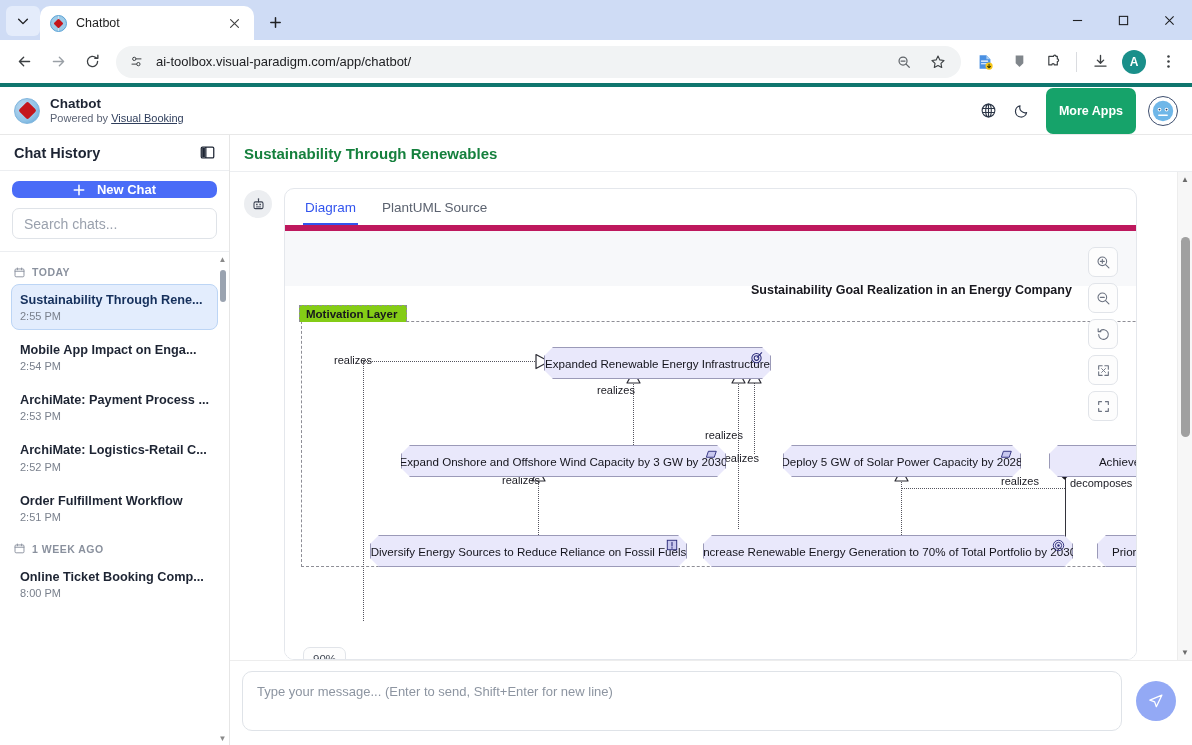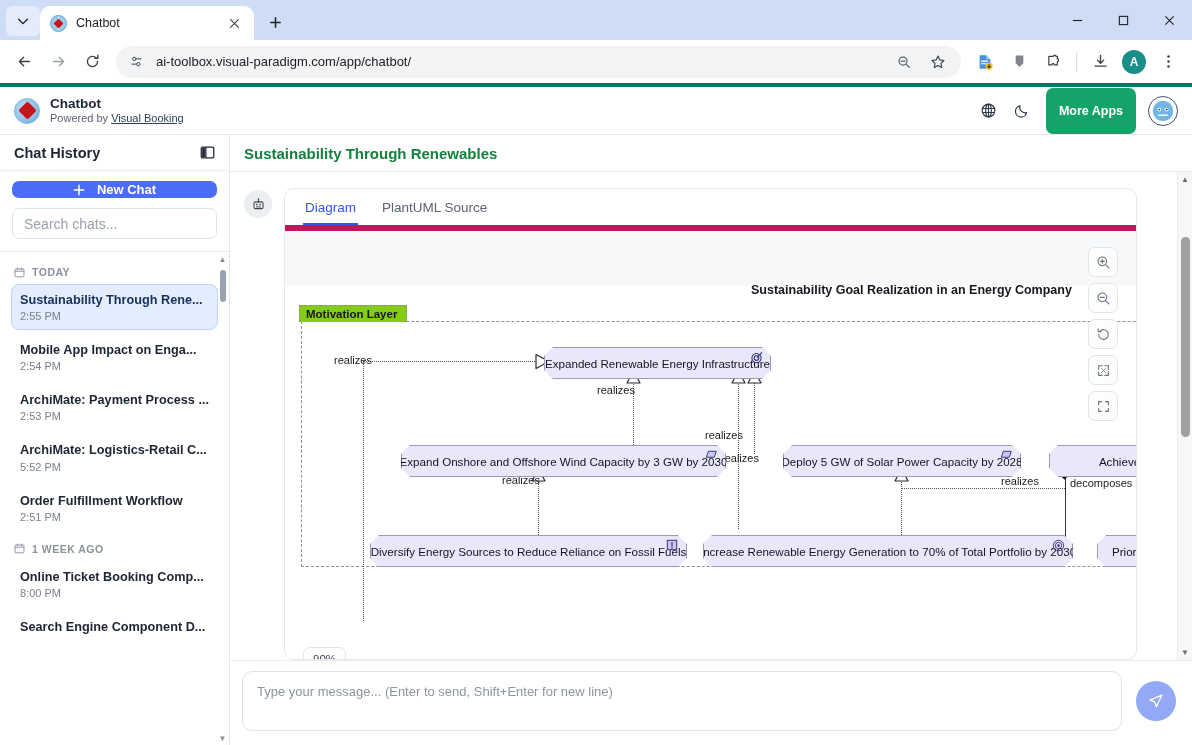--- a/index.html
+++ b/index.html
@@ -460,43 +460,40 @@
         <div class="chat-item">
           <div class="chat-name">Mobile App Impact on Enga...</div>
           <div class="chat-time">2:54 PM</div>
         </div>
         <div class="chat-item">
           <div class="chat-name">ArchiMate: Payment Process ...</div>
           <div class="chat-time">2:53 PM</div>
         </div>
         <div class="chat-item">
           <div class="chat-name">ArchiMate: Logistics-Retail C...</div>
-          <div class="chat-time">5:52 PM</div>
+          <div class="chat-time">2:52 PM</div>
         </div>
         <div class="chat-item">
           <div class="chat-name">Order Fulfillment Workflow</div>
           <div class="chat-time">2:51 PM</div>
         </div>
 
         <div class="grp-label" style="margin-top:12px;">
           <span>
             <svg viewBox="0 0 14 14" width="11" height="11" style="display:block">
               <rect x="1.3" y="2.5" width="11.4" height="10" rx="1.4" fill="none" stroke="#8a919e" stroke-width="1.2"></rect>
               <path d="M1.3 5.4h11.4M4.3 1.3v2.3M9.7 1.3v2.3" stroke="#8a919e" stroke-width="1.2" stroke-linecap="round"></path>
             </svg>
           </span>
           <span>1 WEEK AGO</span>
         </div>
 
         <div class="chat-item">
           <div class="chat-name">Online Ticket Booking Comp...</div>
           <div class="chat-time">8:00 PM</div>
-        </div>
-        <div class="chat-item">
-          <div class="chat-name">Search Engine Component D...</div>
         </div>
 
         <div class="sb-scroll">
           <div class="arw">▲</div>
           <div class="sb-thumb"></div>
           <div class="arw" style="position:absolute;bottom:2px;left:0;right:0">▼</div>
         </div>
       </div>
     </div>
 

